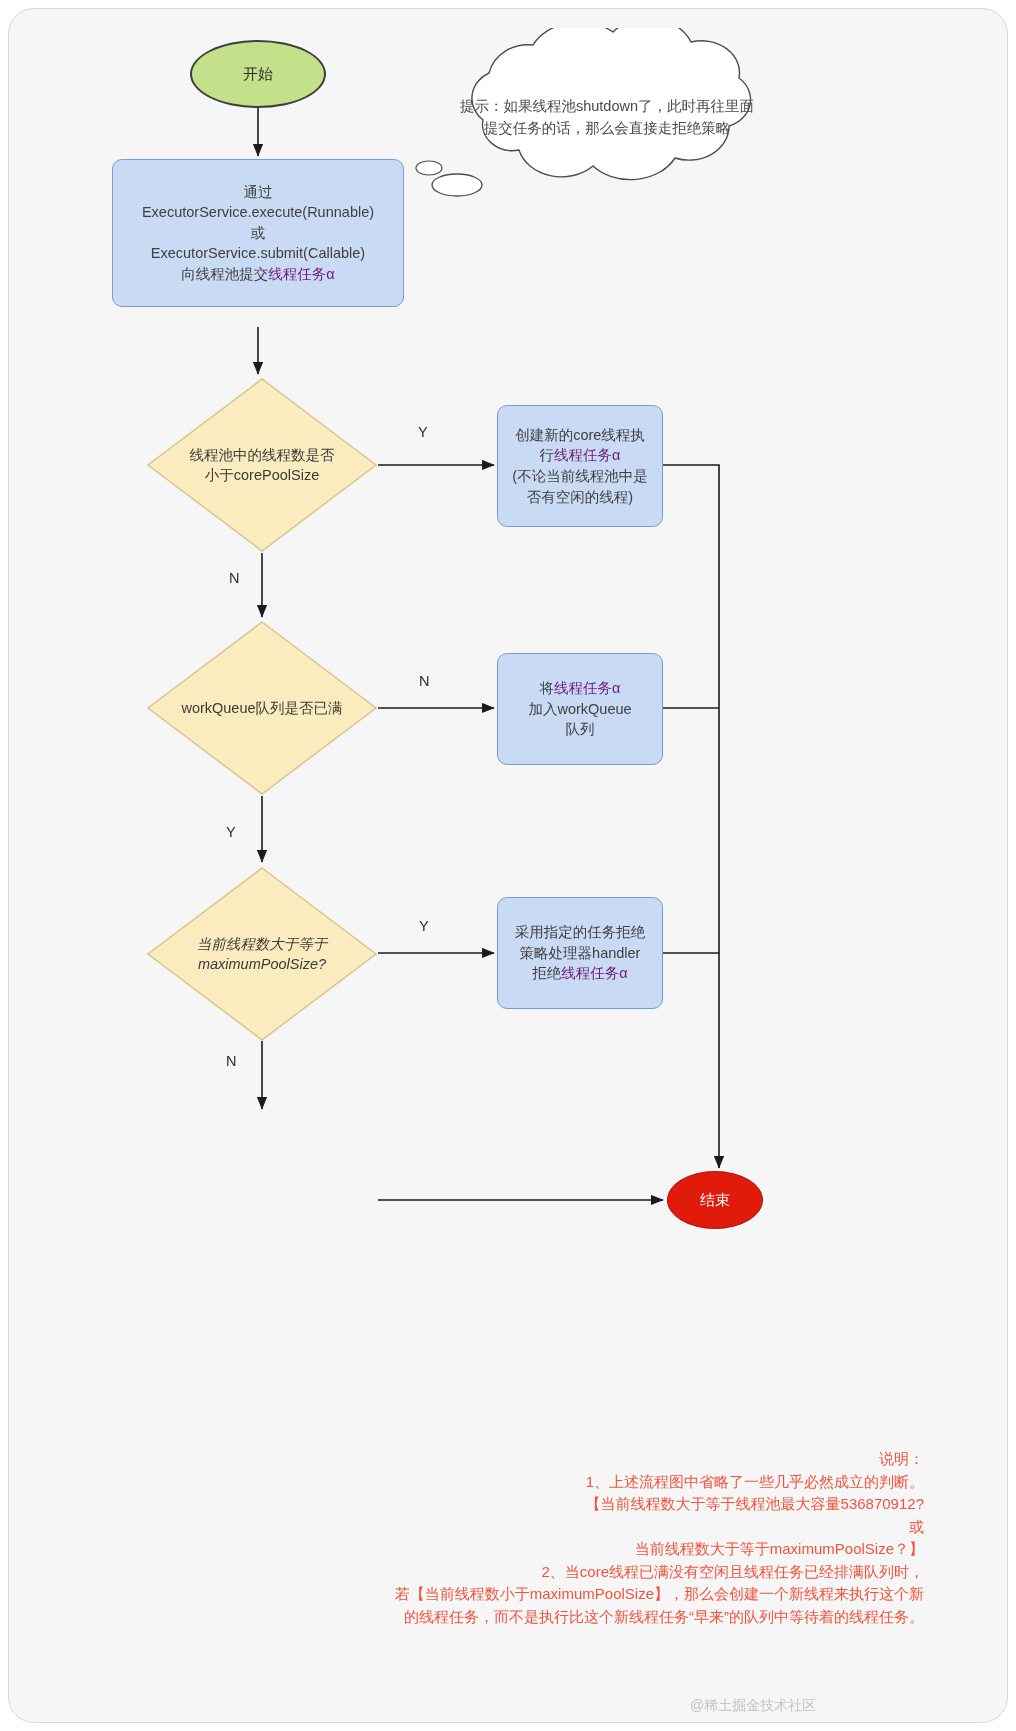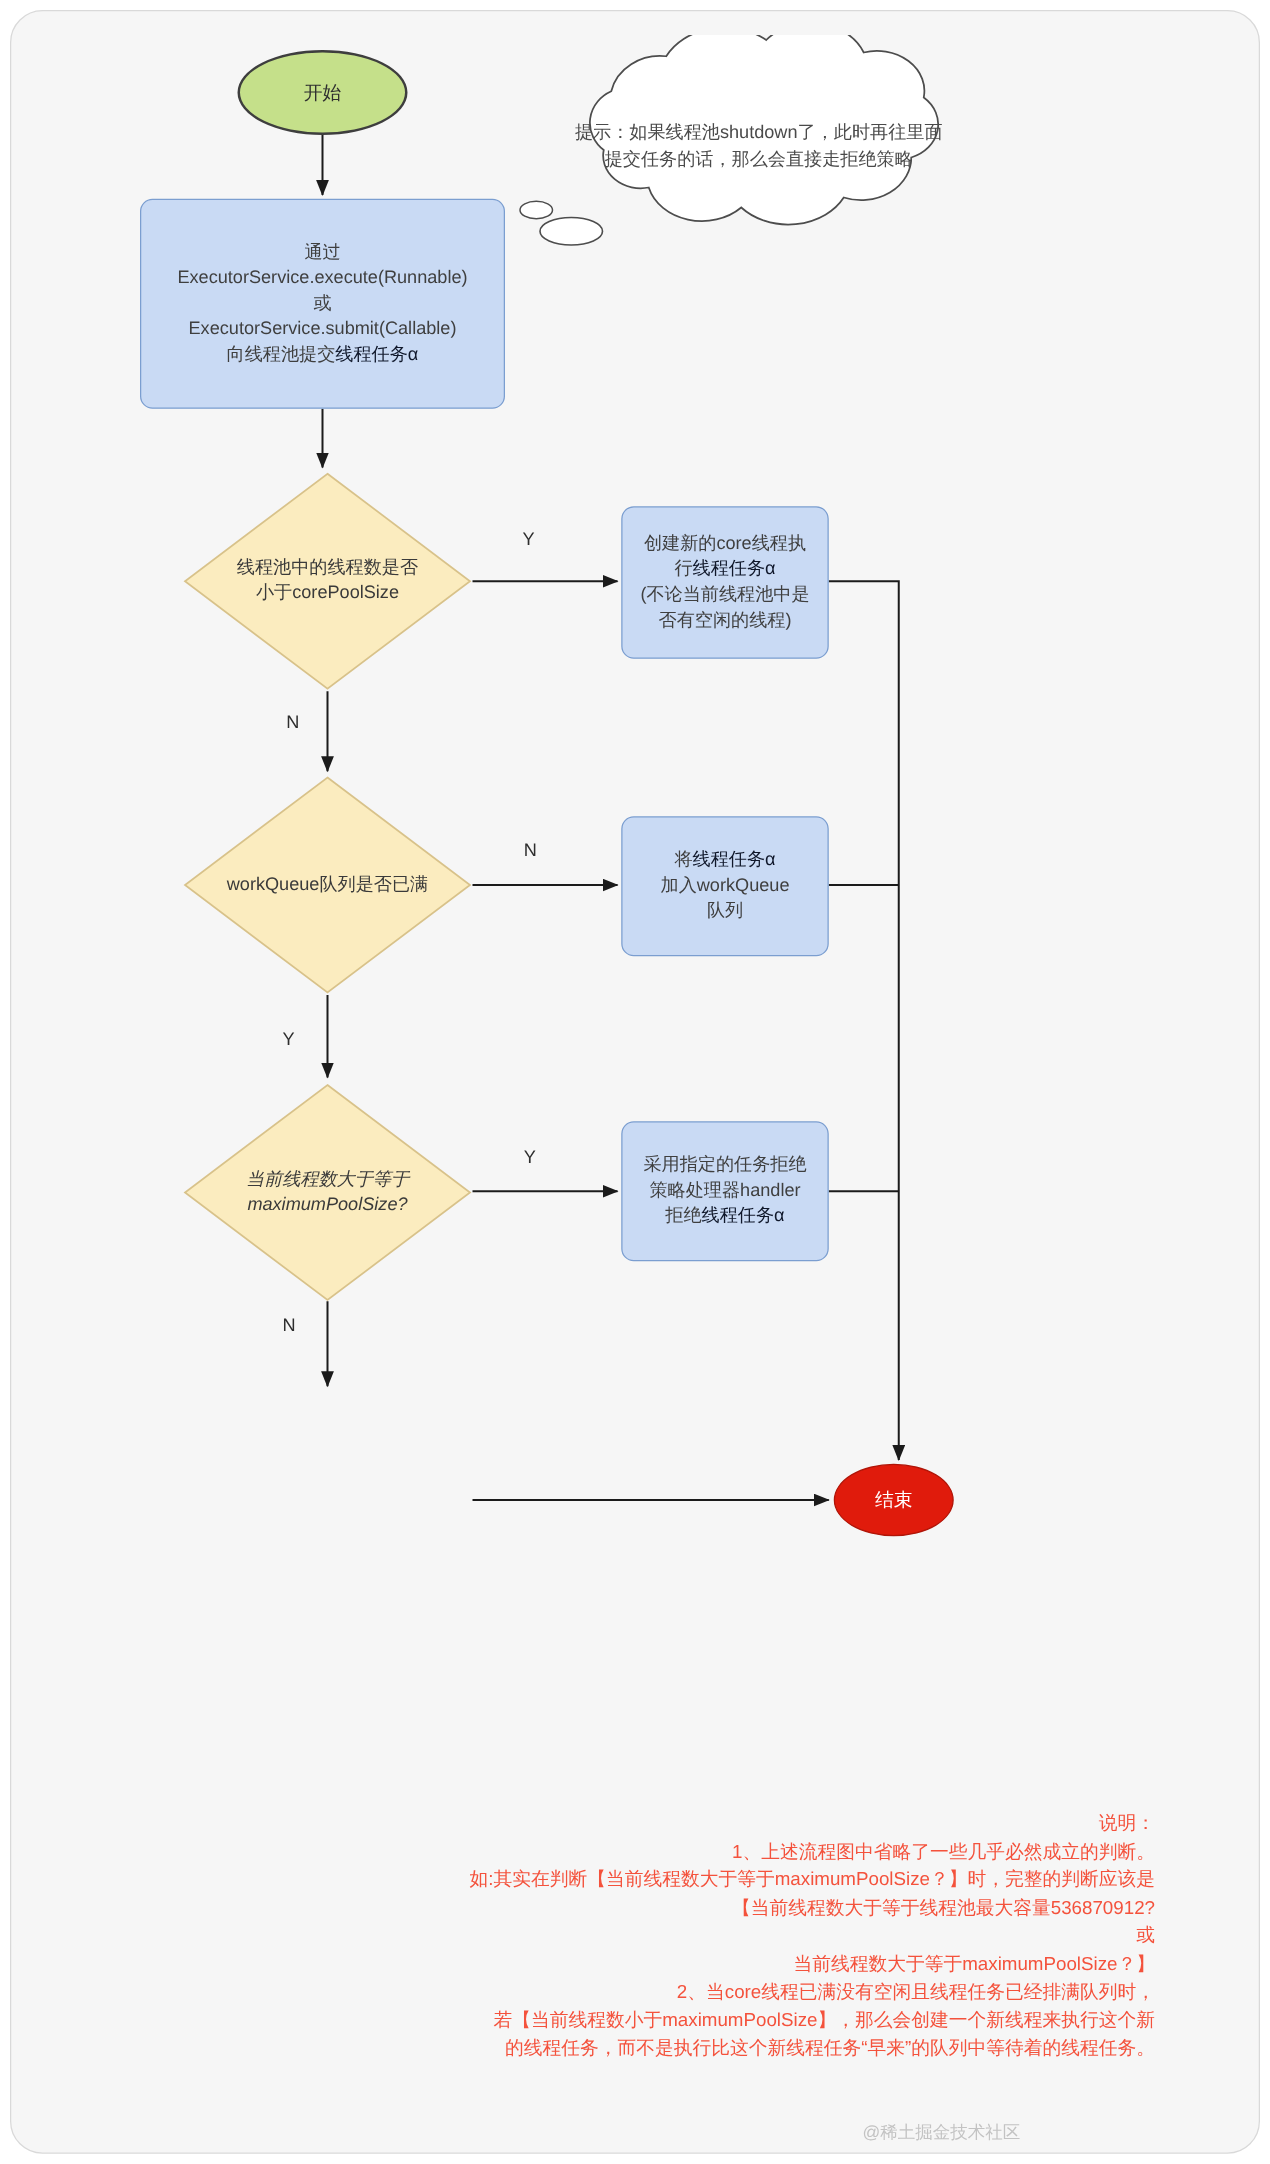--- a/index.html
+++ b/index.html
@@ -93,21 +93,21 @@
     border-radius: 10px;
     font-size: 14.5px;
     line-height: 1.42;
     color: #3f3f3f;
     padding: 4px 6px;
   }
   .process.big {
     left: 112px;
     top: 159px;
     width: 292px;
-    height: 168px;
+    height: 148px;
   }
   .process.p1 {
     left: 497px;
     top: 405px;
     width: 166px;
     height: 122px;
   }
   .process.p2 {
     left: 497px;
     top: 653px;
@@ -165,21 +165,21 @@
   .notes .ln { white-space: pre; }
   .notes .ind1 { padding-left: 32px; }
   .notes .ind2 { padding-left: 64px; }
   .watermark {
     position: absolute;
     left: 690px;
     top: 1697px;
     font-size: 14px;
     color: #c3c3c3;
   }
-  .red { color: #0f172a; }
+  .red { color: #701a75; }
 </style>
 </head>
 <body>
 
 <div id="canvas">
 
   <div class="page-frame"></div>
 
   <svg class="wires" viewBox="0 0 1016 1731">
     <defs>
@@ -322,21 +322,20 @@
   </div>
 
 
   <div class="node terminator-end">
     <span>结束</span>
   </div>
 
   <div class="notes">
     <div class="ln">说明：</div>
     <div class="ln">1、上述流程图中省略了一些几乎必然成立的判断。</div>
-    <div class="ln ind1">如:其实在判断【当前线程数大于等于maximumPoolSize？】时，完整的判断应该是</div>
     <div class="ln ind2">【当前线程数大于等于线程池最大容量536870912?</div>
     <div class="ln ind2">或</div>
     <div class="ln ind2">当前线程数大于等于maximumPoolSize？】</div>
     <div class="ln">2、当core线程已满没有空闲且线程任务已经排满队列时，</div>
     <div class="ln ind1">若【当前线程数小于maximumPoolSize】，那么会创建一个新线程来执行这个新</div>
     <div class="ln ind1">的线程任务，而不是执行比这个新线程任务“早来”的队列中等待着的线程任务。</div>
   </div>
 
   <div class="watermark">@稀土掘金技术社区</div>
 

